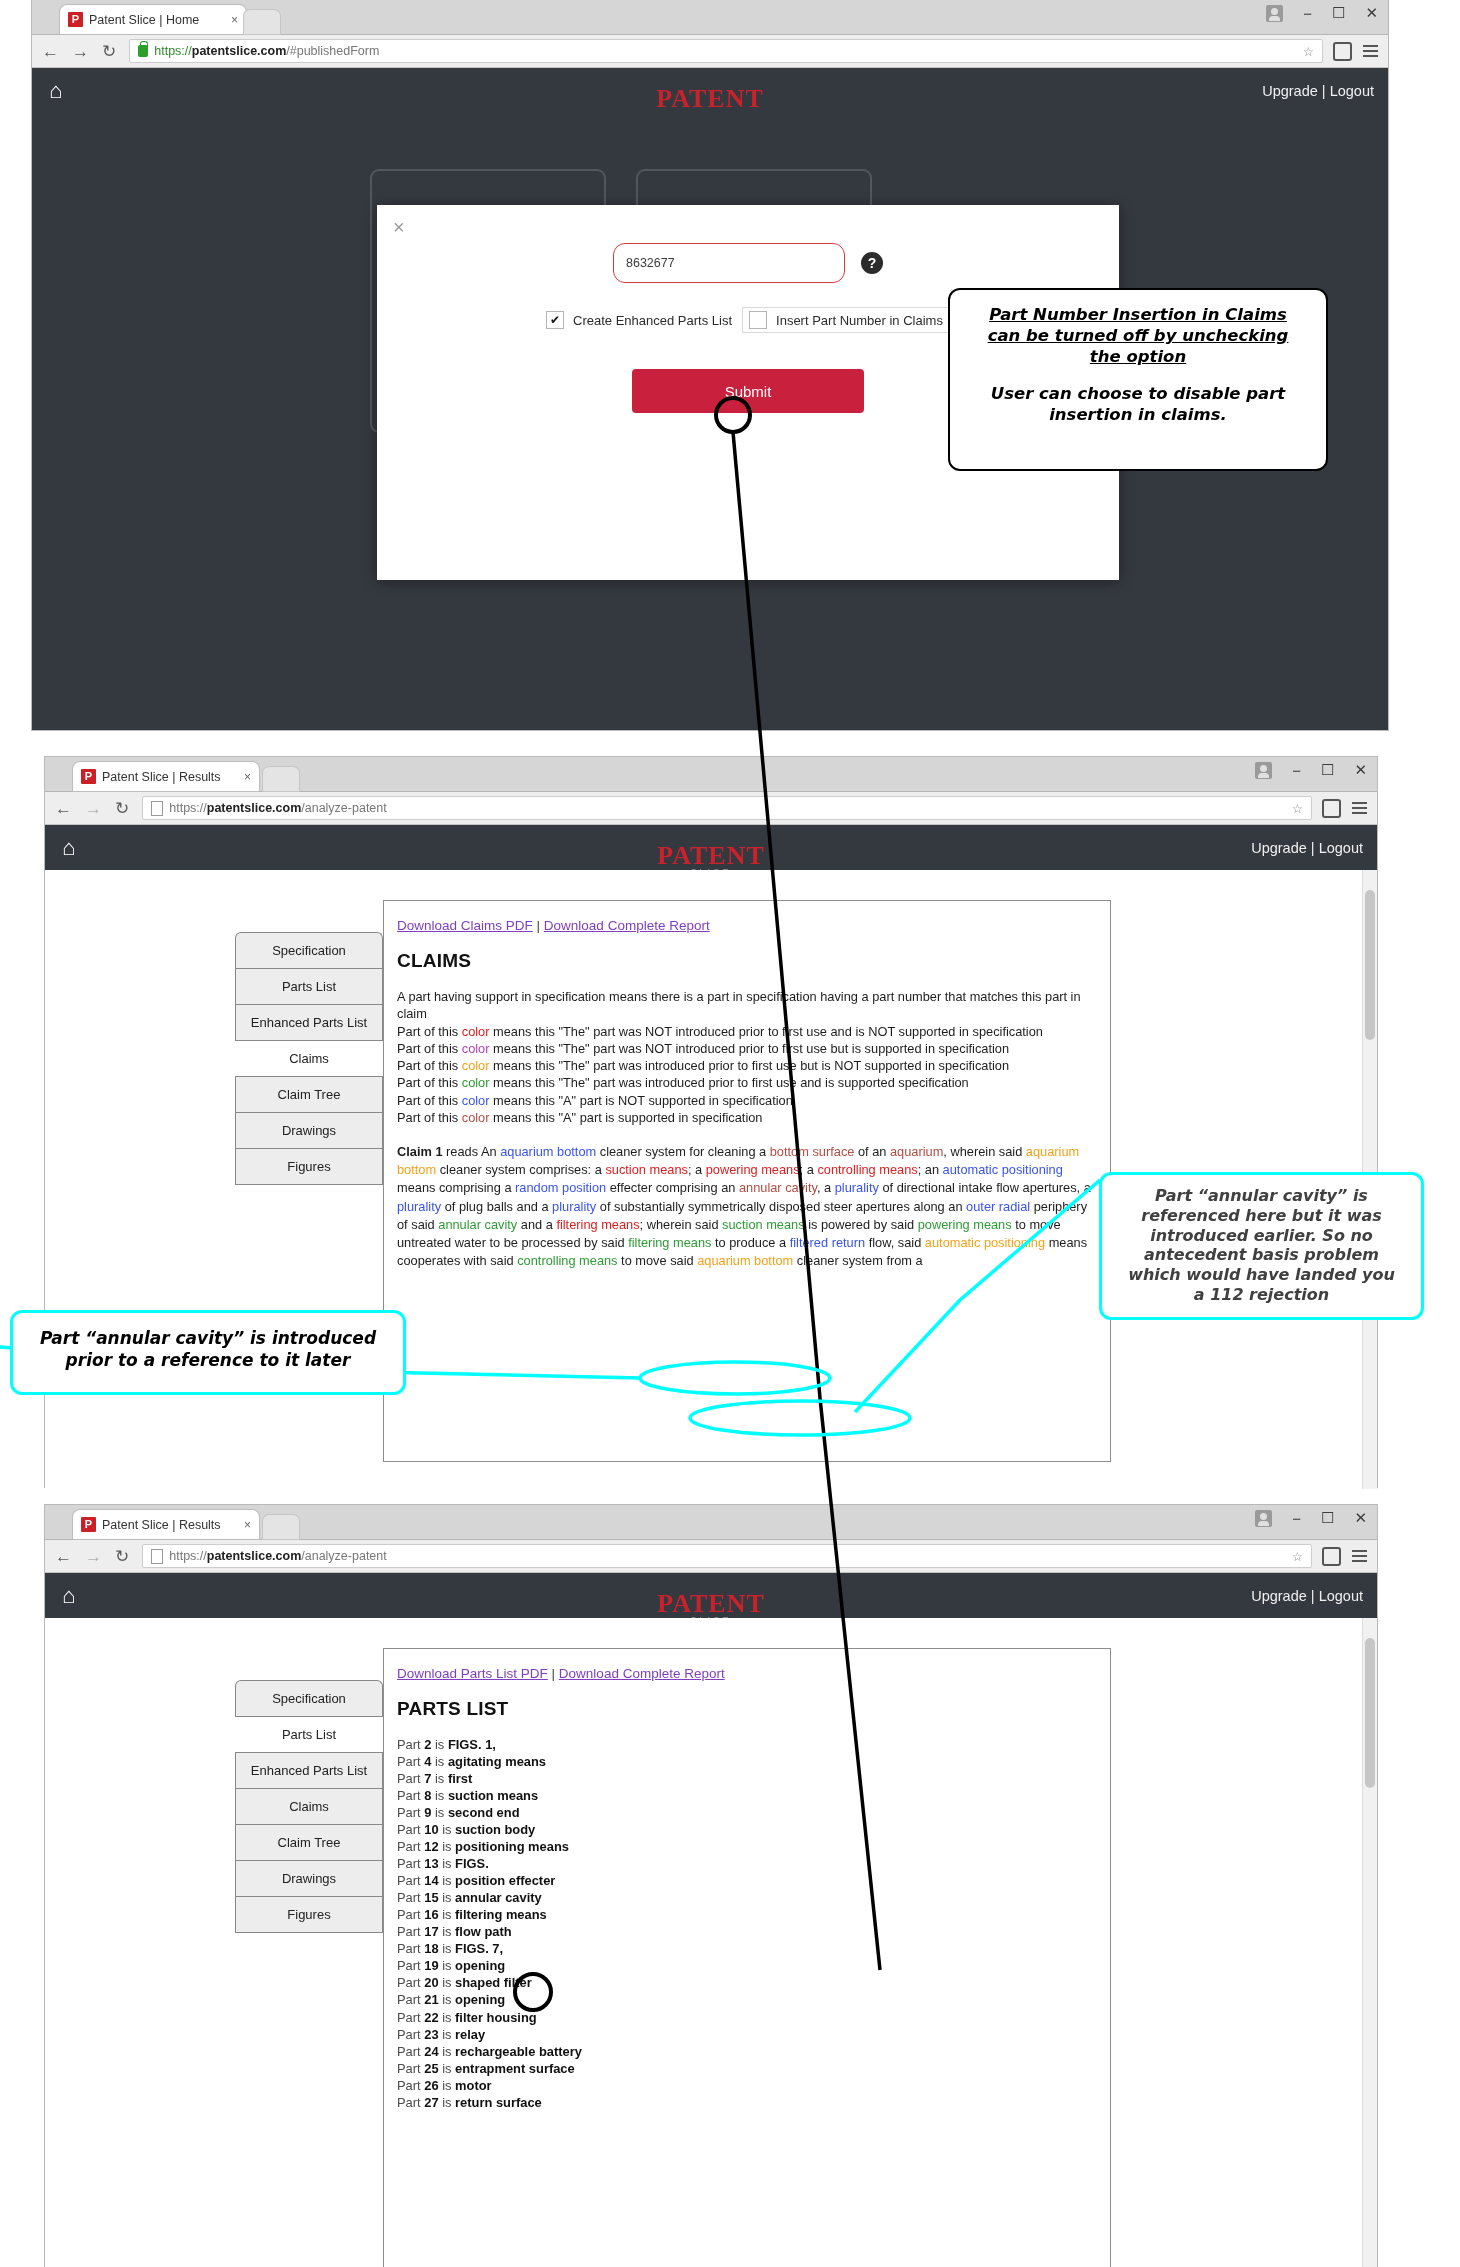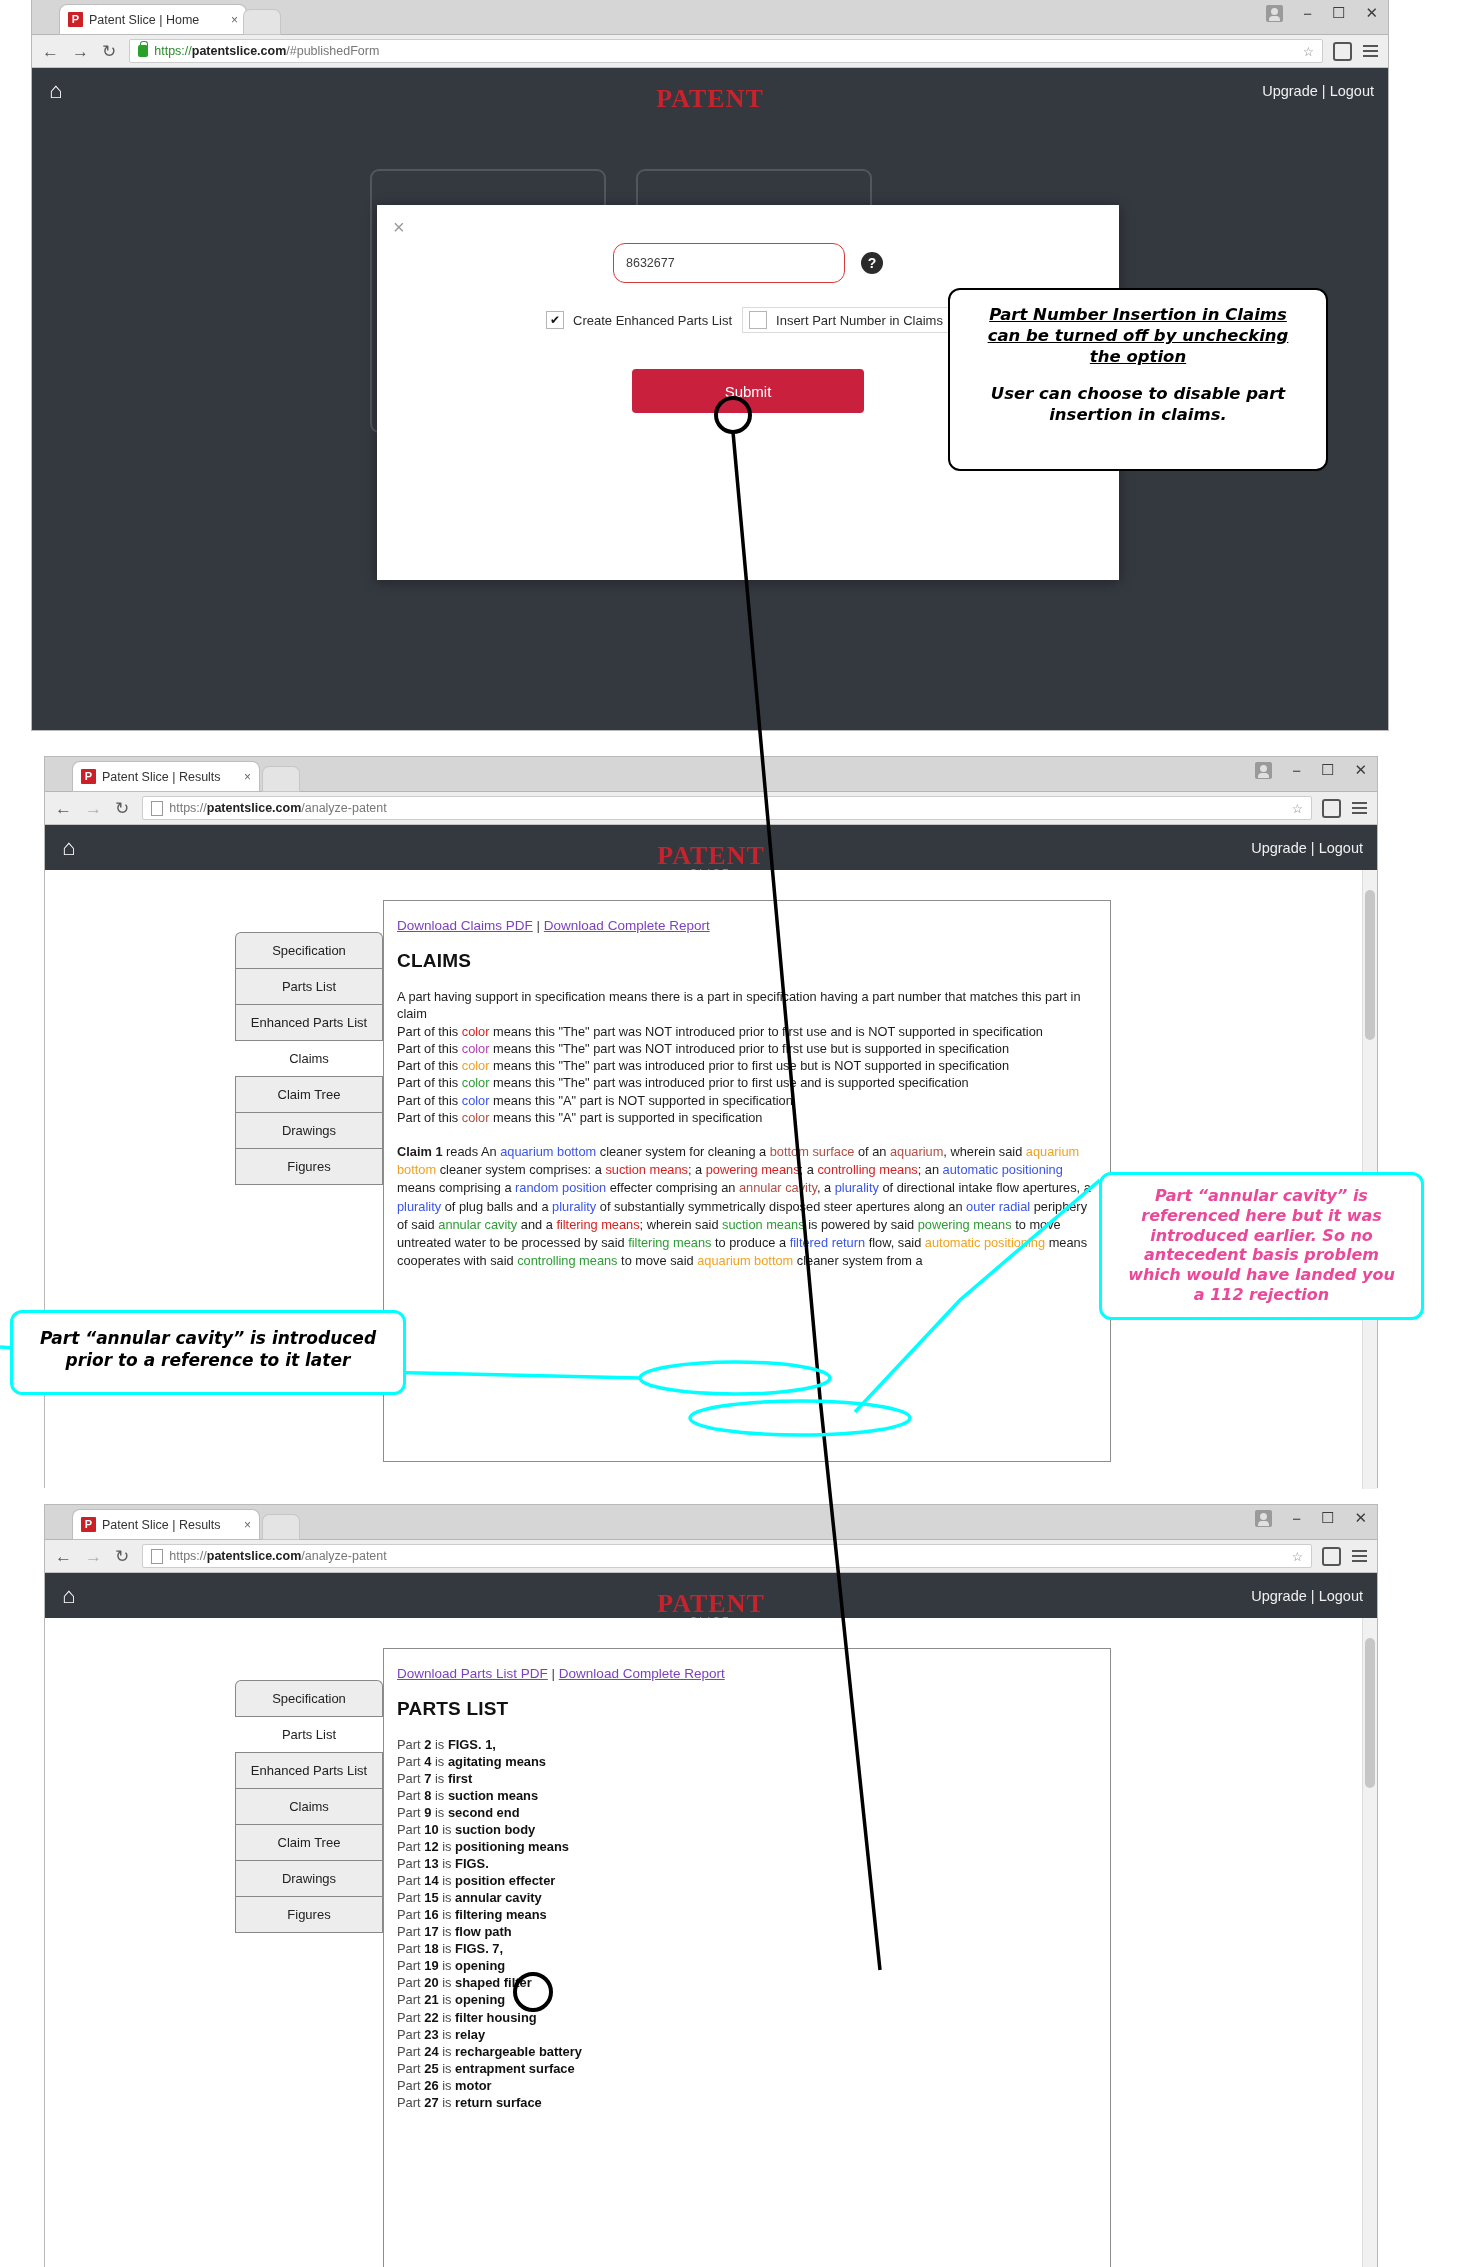--- a/index.html
+++ b/index.html
@@ -428,20 +428,20 @@
   <div style="height:16px"></div>
   <span>User can choose to disable part</span><br>
   <span>insertion in claims.</span>
 </div>
 
 <div class="callout cyan" style="left:10px;top:1310px;width:396px;height:85px;padding:14px 10px;font-size:17px;line-height:1.3;color:#000;">
   <span>Part “annular cavity” is introduced</span><br>
   <span>prior to a reference to it later</span>
 </div>
 
-<div class="callout cyan" style="left:1099px;top:1172px;width:325px;height:148px;padding:11px 23px;font-size:16px;line-height:1.24;color:#ec4899;">
+<div class="callout cyan" style="left:1099px;top:1172px;width:325px;height:148px;padding:11px 23px;font-size:16px;line-height:1.24;color:#404040;">
   <span>Part “annular cavity” is</span><br>
   <span>referenced here but it was</span><br>
   <span>introduced earlier.  So no</span><br>
   <span>antecedent basis problem</span><br>
   <span>which would have landed you</span><br>
   <span>a 112 rejection</span>
 </div>
 
 </body></html>

